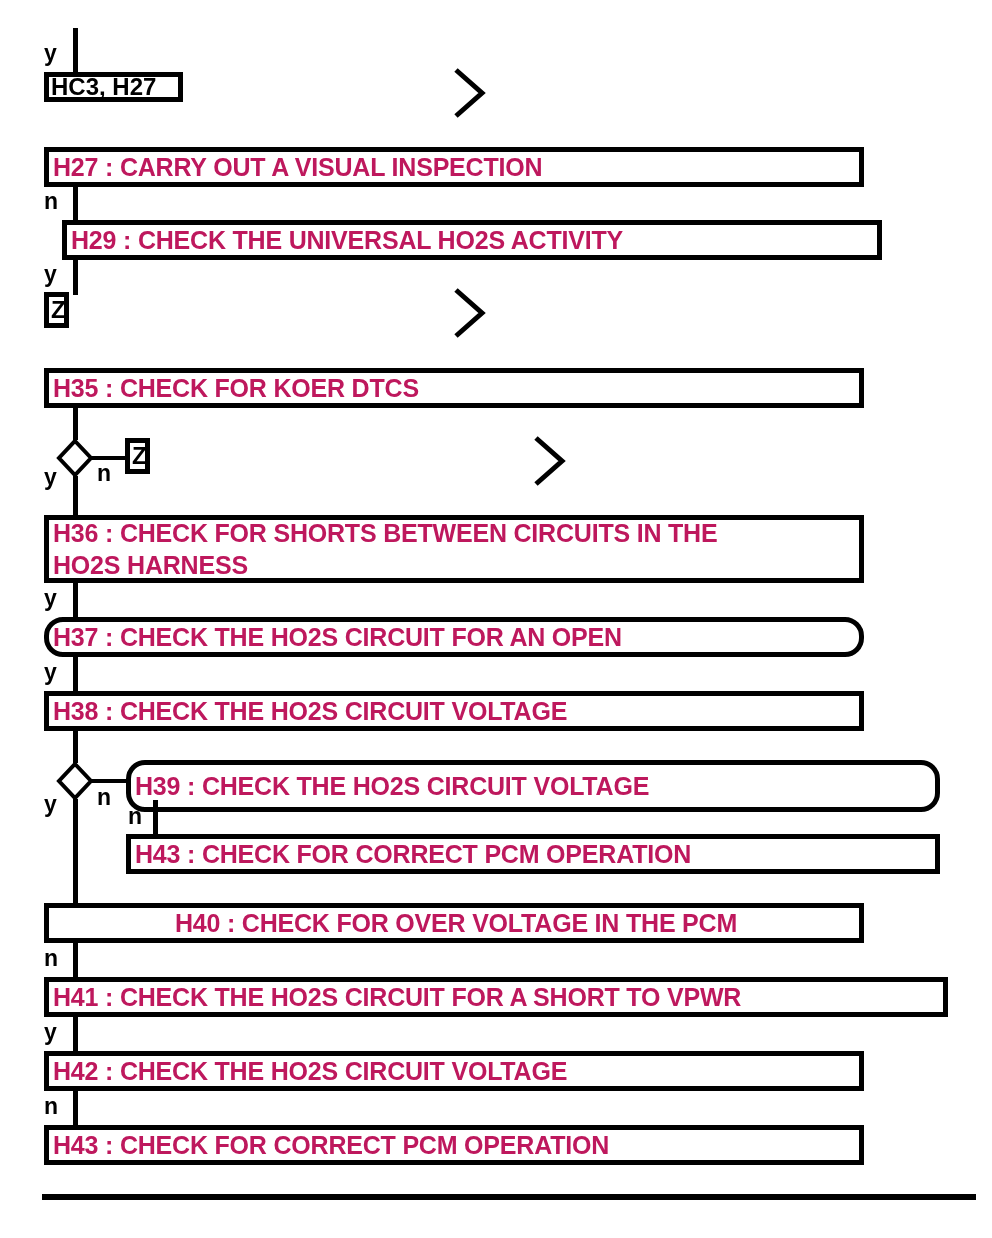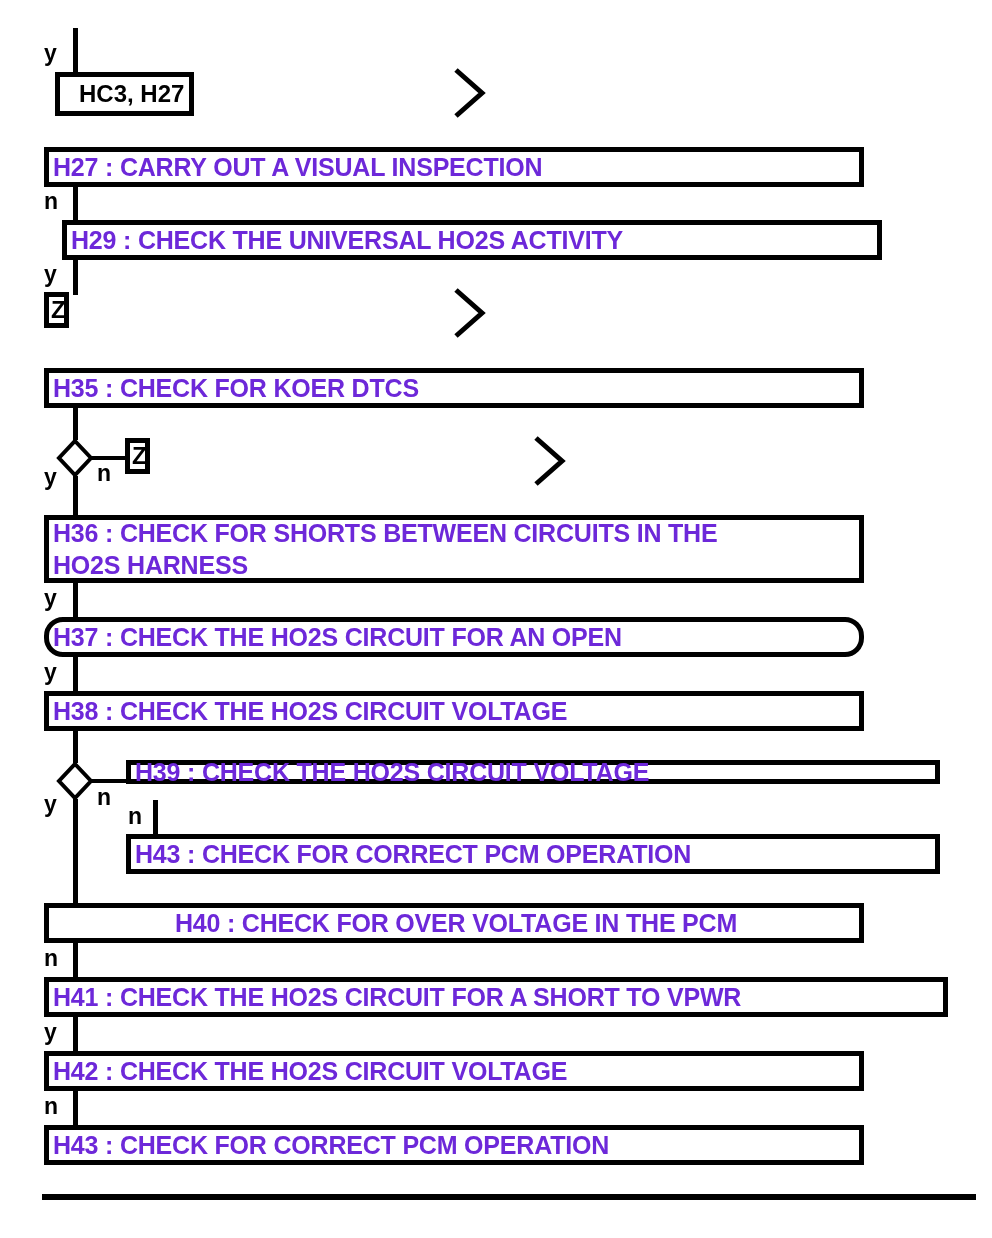--- a/index.html
+++ b/index.html
@@ -26,21 +26,21 @@
     background: #ffffff;
     display: flex;
     align-items: center;
   }
   .step-box .step-text {
     font-family: "Liberation Sans", sans-serif;
     font-weight: bold;
     font-size: 25px;
     line-height: 31px;
     letter-spacing: -0.2px;
-    color: #6d28d9;
+    color: #be185d;
     padding-left: 4px;
     white-space: pre-line;
   }
   .step-box.two-line .step-text {
     line-height: 32px;
   }
   
   .tag-box {
     position: absolute;
     box-sizing: border-box;
@@ -96,21 +96,21 @@
   }
 </style>
 </head>
 <body>
 
 <div id="canvas">
 
   <div class="vline" style="left:73px; top:28px; height:46px;"></div>
   <div class="branch-label" style="left:44px; top:42px;">y</div>
 
-  <div class="tag-box" style="left:55px; top:72px; width:139px; height:44px;padding-left:17px;">
+  <div class="tag-box" style="left:44px; top:72px; width:139px; height:30px;">
     <span class="tag-text">HC3, H27</span>
   </div>
 
   <div class="chevron" style="left:452px; top:66px;">
     <svg width="40" height="55" viewBox="0 0 40 55">
       <polyline points="4,4 30,27 4,50" fill="none" stroke="#000000" stroke-width="5"></polyline>
     </svg>
   </div>
 
   <div class="step-box" style="left:44px; top:147px; width:820px; height:40px;">
@@ -191,21 +191,21 @@
       <polygon points="19,3 35,20 19,37 3,20" fill="#ffffff" stroke="#000000" stroke-width="4"></polygon>
     </svg>
   </div>
 
   <div class="hline" style="left:92px; top:779px; width:38px;"></div>
   <div class="branch-label" style="left:97px; top:786px;">n</div>
   <div class="branch-label" style="left:44px; top:793px;">y</div>
 
   <div class="vline" style="left:73px; top:799px; height:104px;"></div>
 
-  <div class="step-box" style="left:126px; top:760px; width:814px; height:24px;">
+  <div class="step-box" style="left:126px; top:760px; width:814px; height:52px;border-radius:19px;">
     <span class="step-text">H39 : CHECK THE HO2S CIRCUIT VOLTAGE</span>
   </div>
 
   <div class="vline" style="left:153px; top:800px; height:34px;"></div>
   <div class="branch-label" style="left:128px; top:805px;">n</div>
 
   <div class="step-box" style="left:126px; top:834px; width:814px; height:40px;">
     <span class="step-text">H43 : CHECK FOR CORRECT PCM OPERATION</span>
   </div>
 

